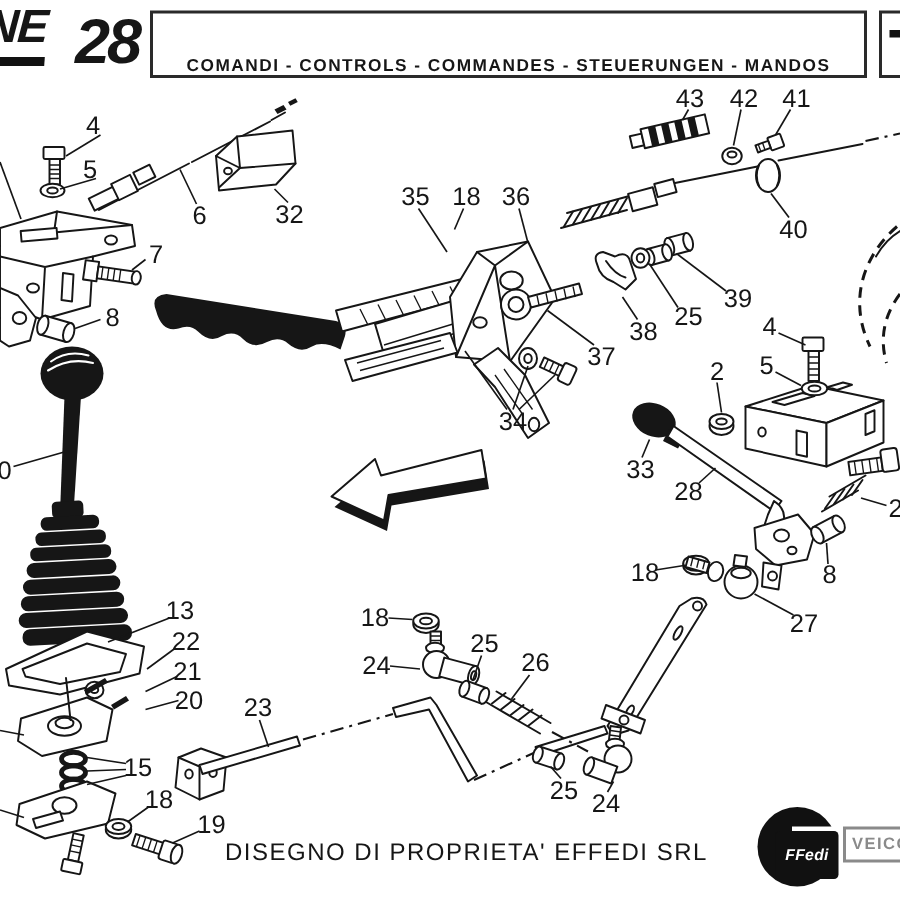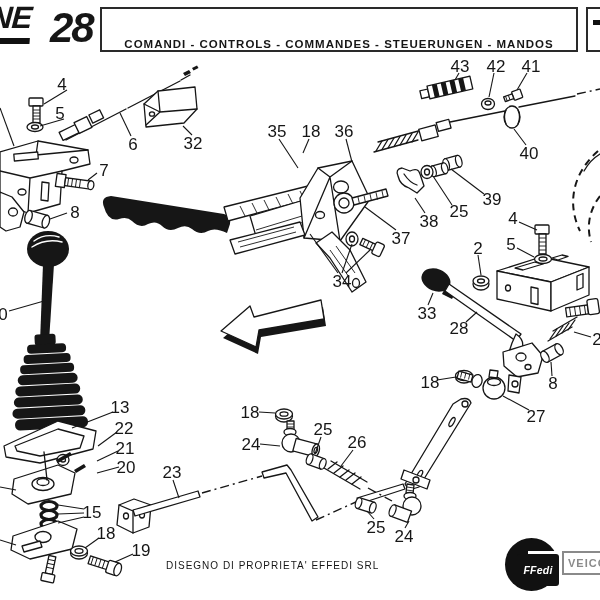--- a/index.html
+++ b/index.html
@@ -11,21 +11,21 @@
   .logo-txt{position:absolute;left:-10px;top:0;font-style:italic;font-weight:bold;
             font-size:31px;letter-spacing:-1px;border-bottom:6px solid #111;padding-bottom:2px;
             transform:skewX(-4deg)}
   .pageno{left:50px;top:4px;font-size:42px;font-weight:bold;font-style:italic;letter-spacing:-2px}
   .titlebox{left:100px;top:7px;width:474px;height:41px;border:2px solid #2a2a2a;
             display:flex;align-items:flex-end;justify-content:center}
   .titlebox span{font-size:11.5px;font-weight:bold;letter-spacing:1px;white-space:nowrap}
   .cornerbox{left:586px;top:7px;width:24px;height:41px;border:2px solid #2a2a2a}
   .cornermark{left:5px;top:11px;width:7px;height:5px;background:#111}
   
-  .propline{left:166px;top:560px;width:320px;font-size:10px;
+  .propline{left:150px;top:560px;width:320px;text-align:center;font-size:16px;
             letter-spacing:1px;white-space:nowrap}
   .logo-circle{left:505px;top:538px;width:53px;height:53px;background:#111;border-radius:50%}
   .logo-slot{left:528px;top:551px;width:36px;height:24px;background:#fff}
   .logo-tab{left:517px;top:554px;width:42px;height:32px;background:#111;border-radius:3px;
             color:#fff;font-size:10.5px;font-weight:bold;font-style:italic;
             display:flex;align-items:center;justify-content:center;letter-spacing:.2px}
   .veico-box{left:562px;top:551px;width:46px;height:20px;border:2px solid #8a8a8a;
              display:flex;align-items:center;padding-left:4px;color:#8a8a8a;
              font-size:11px;font-weight:bold;letter-spacing:1px;overflow:hidden}
   

